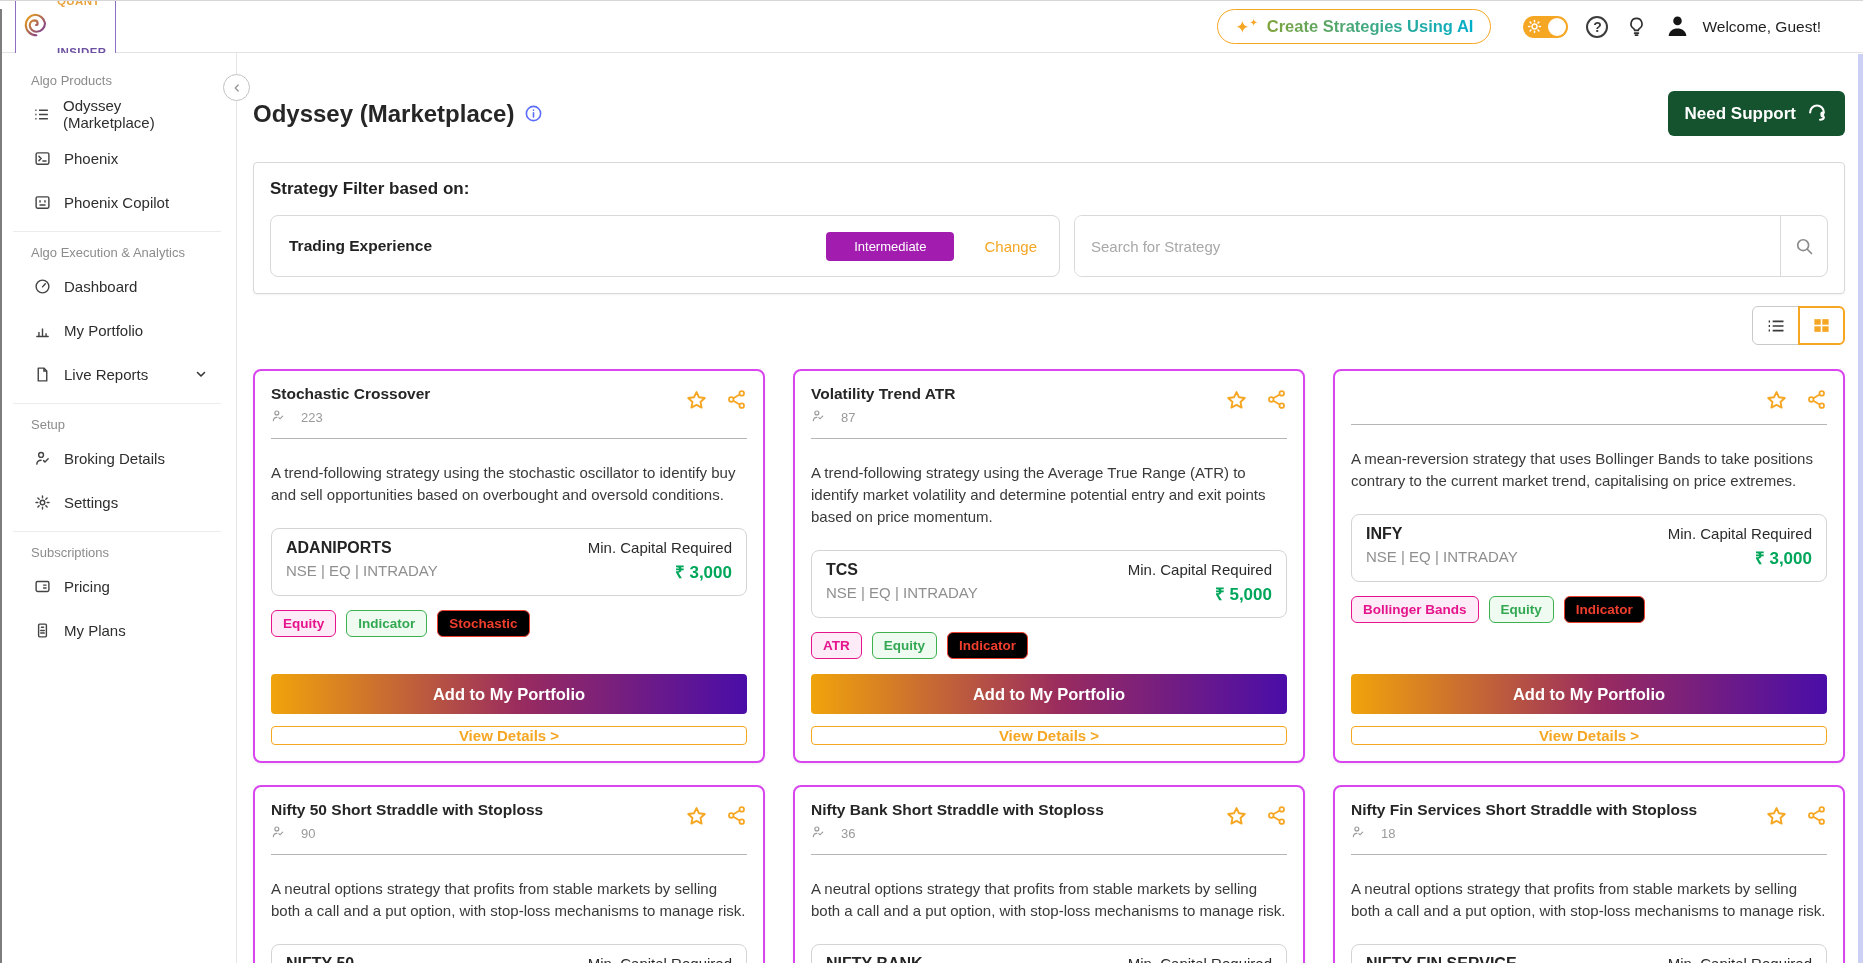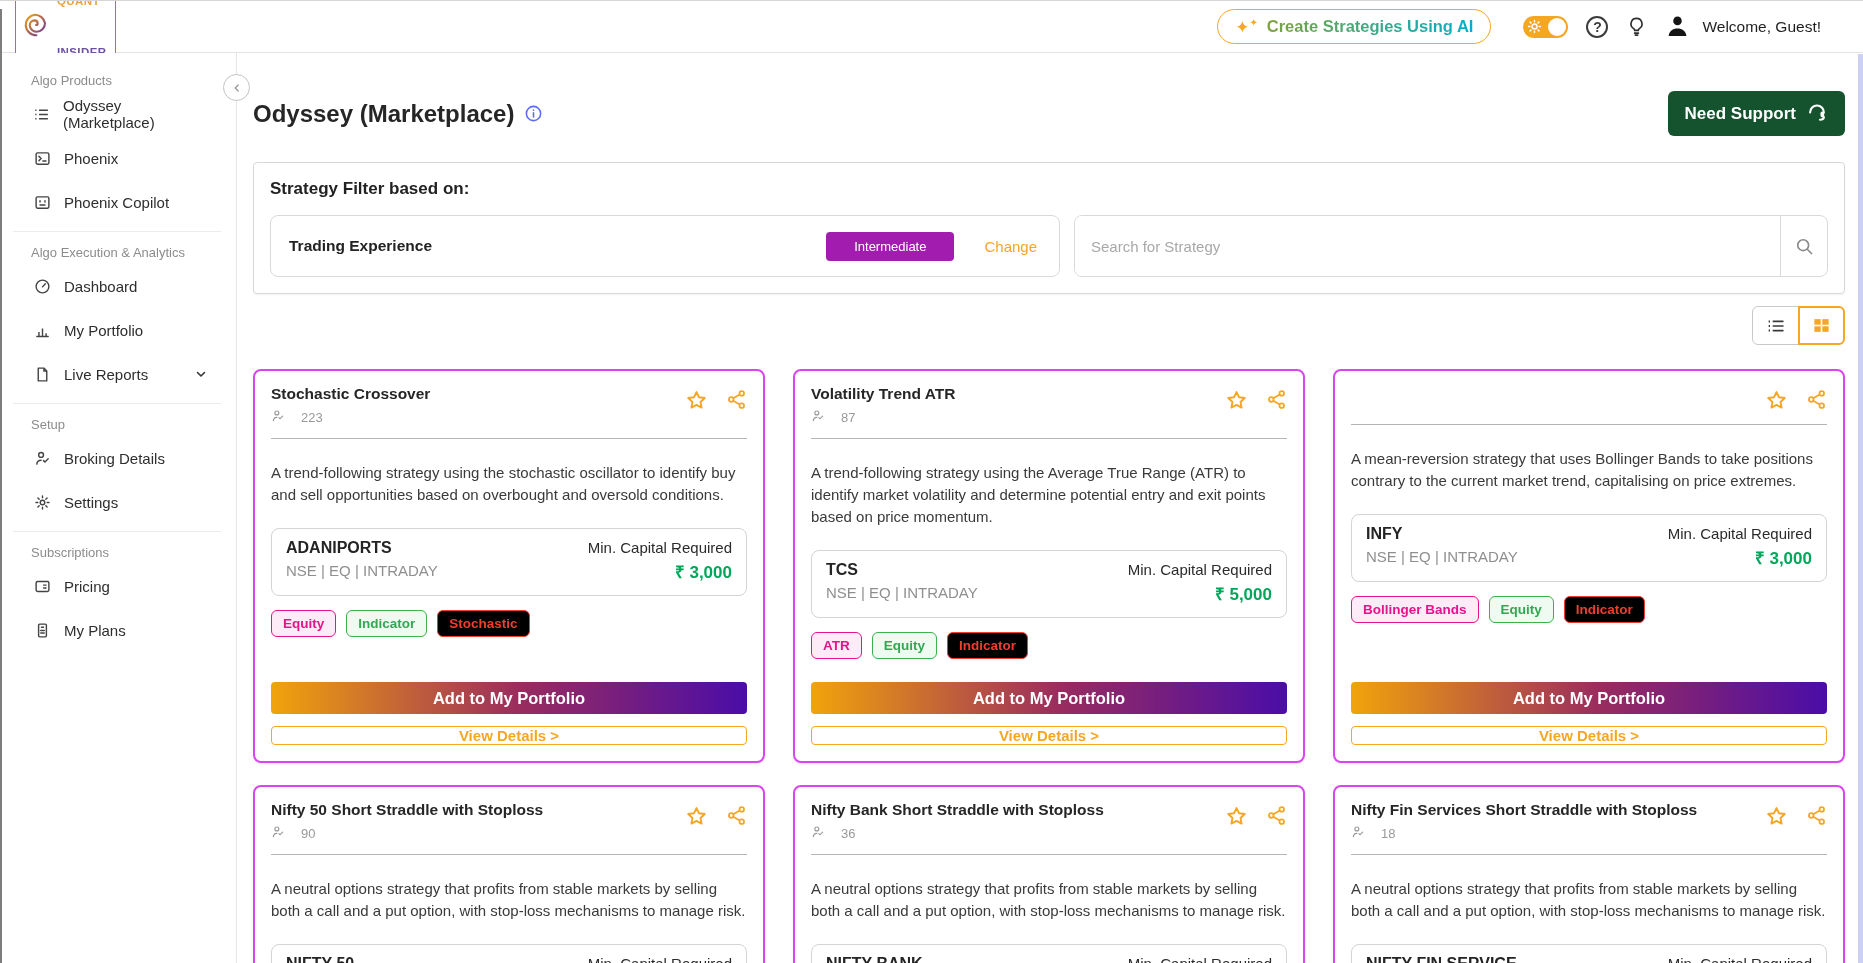--- a/index.html
+++ b/index.html
@@ -88,21 +88,21 @@
   .symbol-market { margin-top:5px; font-size:15px; color:#8f8f8f; }
   .symbol-right { margin-left:auto; text-align:right; }
   .capital-label { font-size:15px; color:#2b2b2b; }
   .capital-value { margin-top:4px; font-size:17px; font-weight:bold; color:#00a65a; }
   .tags { margin-top:14px; display:flex; gap:10px; }
   .tag { font-size:13.5px; font-weight:bold; padding:5px 11px; border-radius:6px; border:1.5px solid; cursor:default; }
   .tag.pink  { color:#e5148c; border-color:#e5148c; background:#fdebf7; }
   .tag.green { color:#33a853; border-color:#3cb14e; background:#effaf0; }
   .tag.red   { color:#f03e2e; border-color:#f03e2e; background:#000000; }
   .card-buttons { margin-top:auto; }
-  .add-btn { width:100%; height:32px; border:none; border-radius:4px; color:#fff; font-weight:bold; font-size:16.5px;
+  .add-btn { width:100%; height:40px; border:none; border-radius:4px; color:#fff; font-weight:bold; font-size:16.5px;
     background:linear-gradient(90deg,#f0a40b,#9a2c5e 52%,#4a0da8); cursor:pointer; font-family:"Liberation Sans", sans-serif; }
   .view-btn { margin-top:12px; width:100%; height:19px; background:#fff; border:1.5px solid #f5a623; border-radius:4px;
     color:#f5a623; font-weight:bold; font-size:15px; cursor:pointer; font-family:"Liberation Sans", sans-serif; }
 </style>
 </head>
 <body>
 
 <div class="left-edge"></div>
 <div class="scroll-strip"></div>
 

